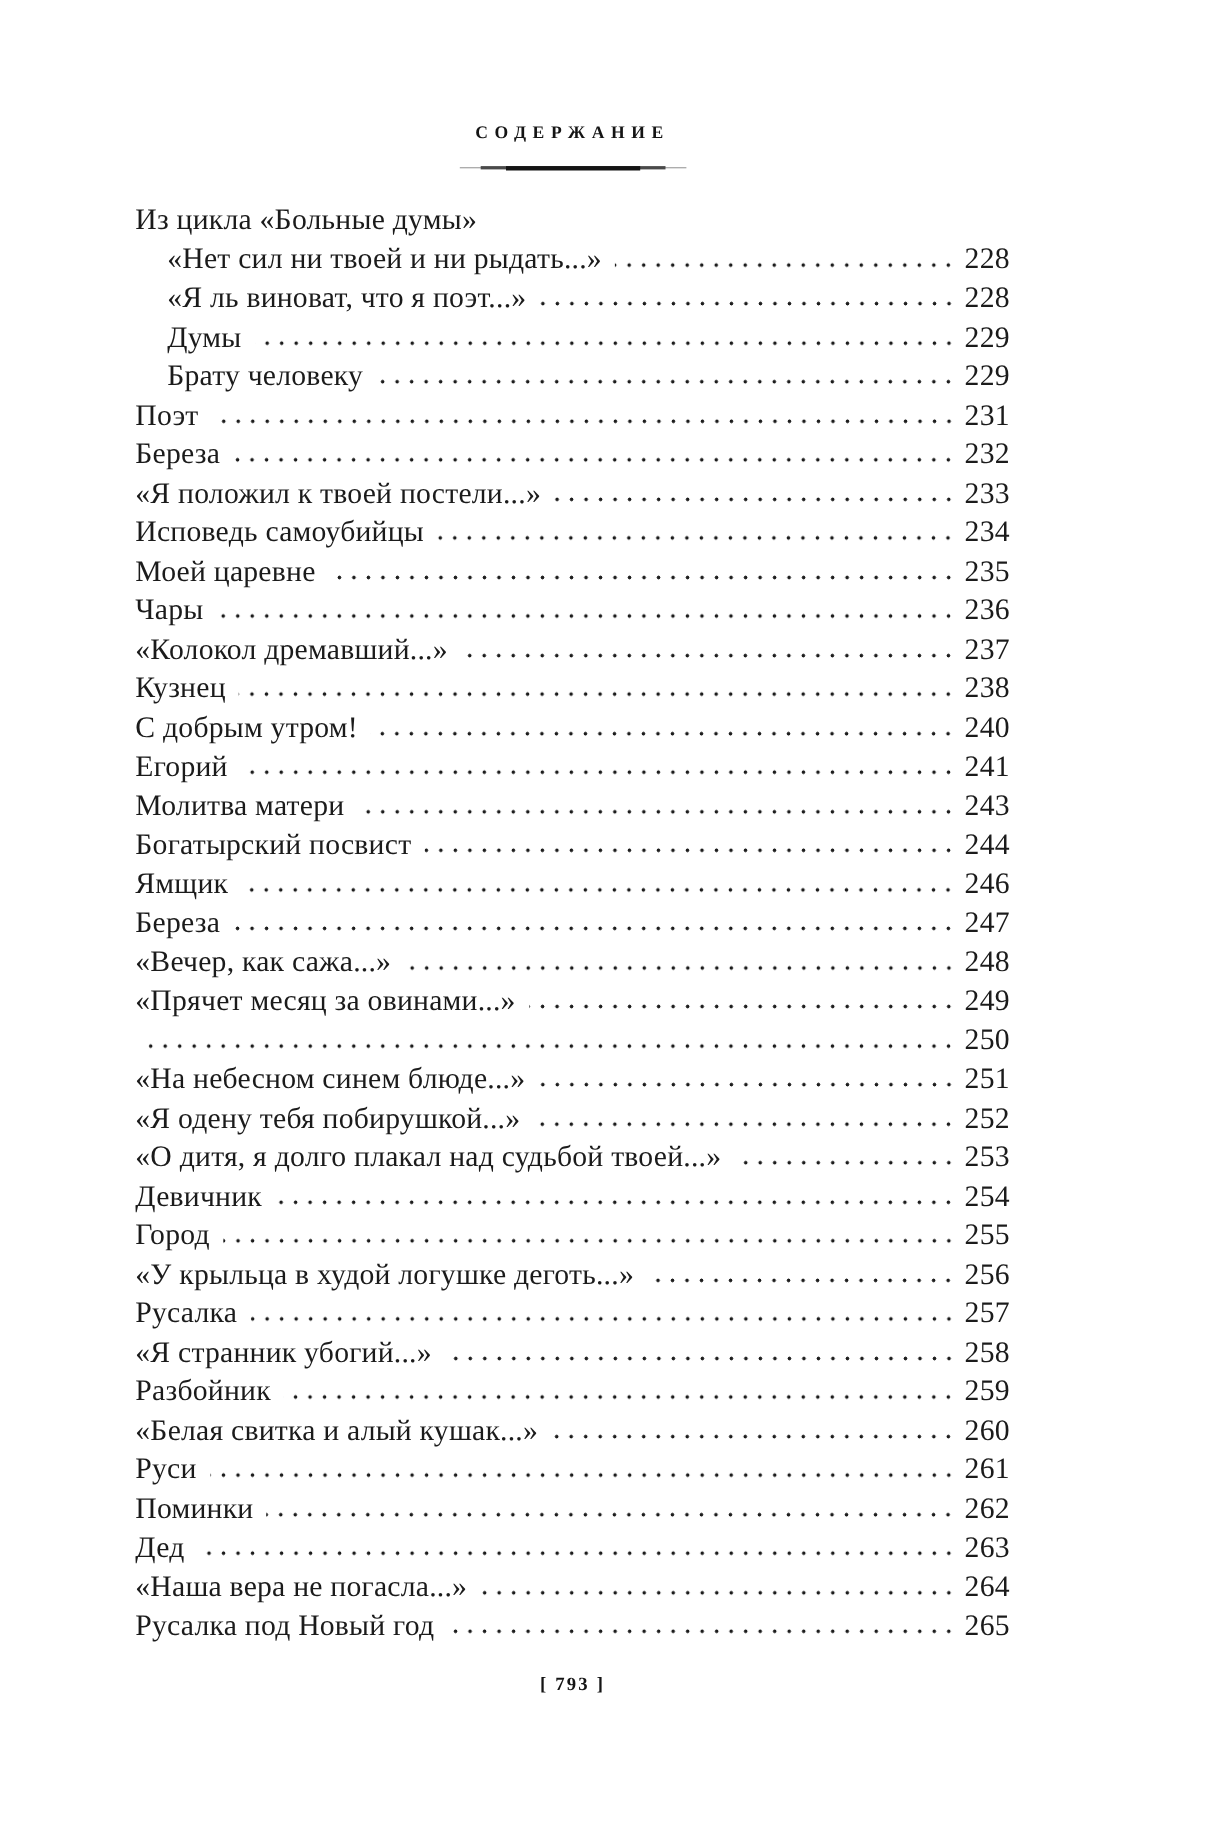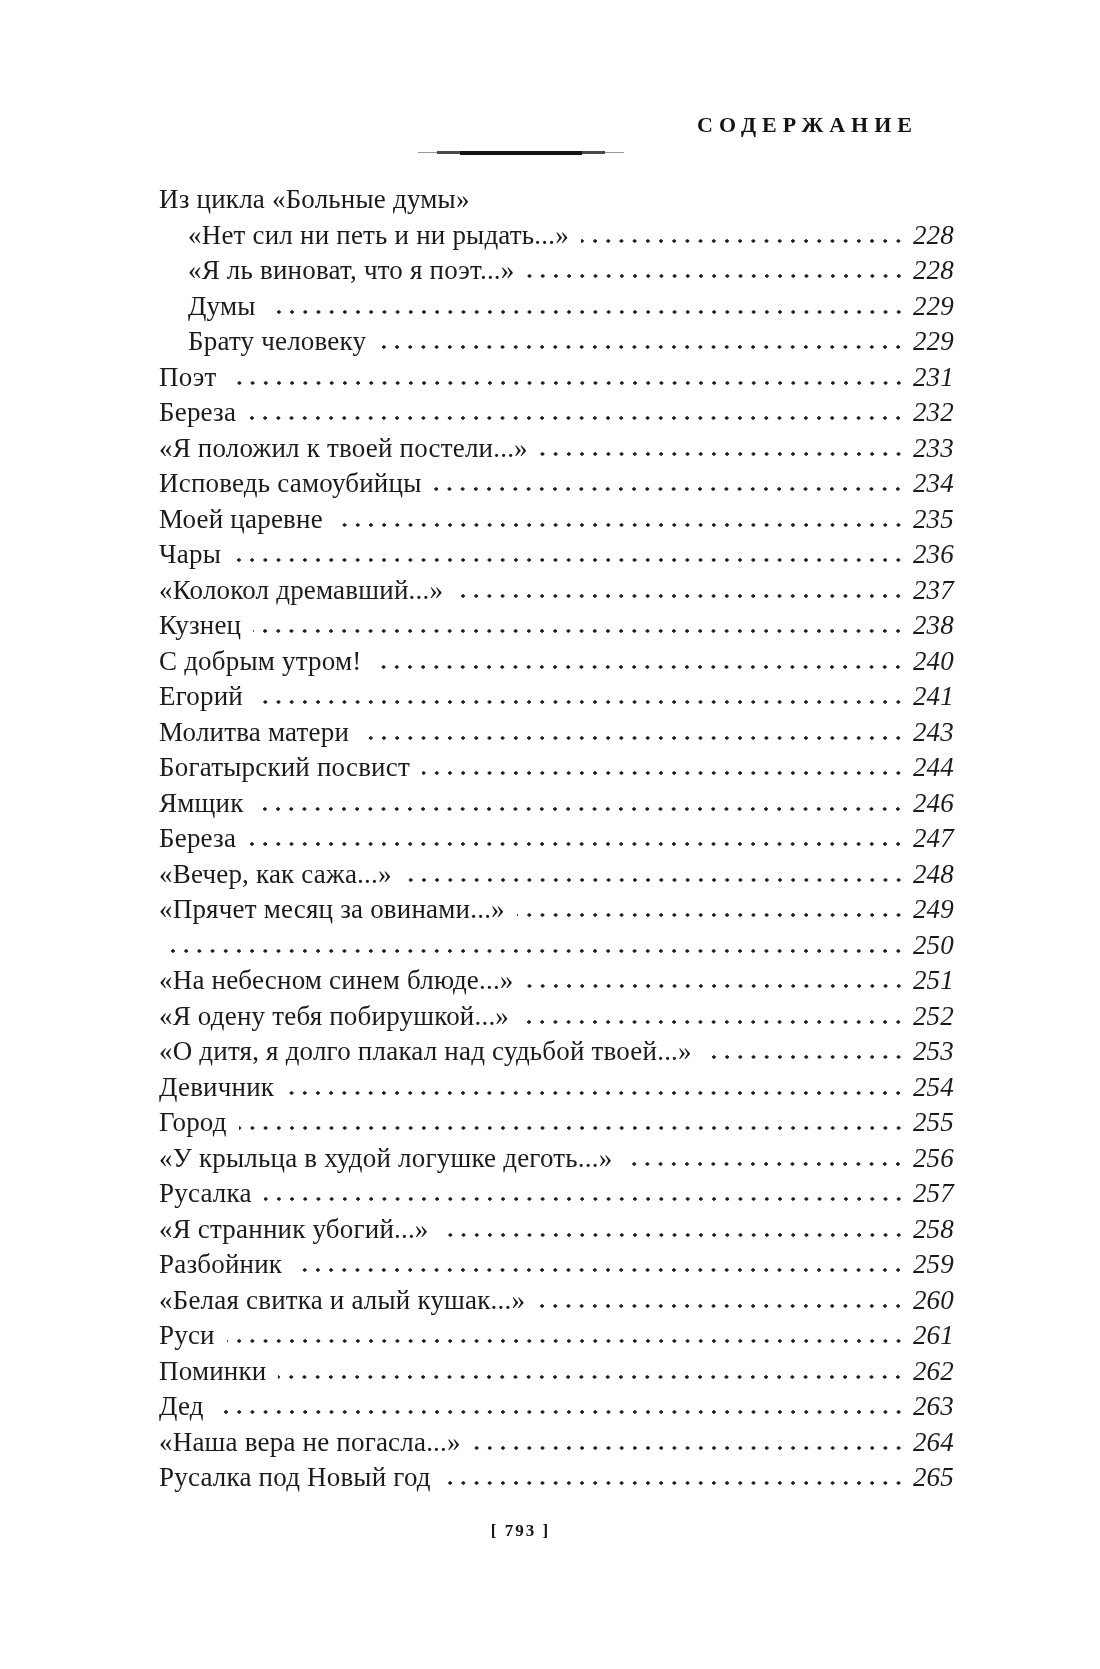--- a/index.html
+++ b/index.html
@@ -14,22 +14,22 @@
     background: #ffffff;
     font-family: "Liberation Serif", "DejaVu Serif", serif;
     color: #1b1b1b;
     overflow: hidden;
   }
   .heading {
     position: absolute;
     top: 112px;
     left: 123px;
     width: 795px;
-    text-align: right;
-    font-size: 22px;
+    text-align: center;
+    font-size: 16px;
     font-weight: bold;
     letter-spacing: 6px;
     color: #141414;
   }
   .rule {
     position: absolute;
     top: 148px;
     left: 123px;
     width: 795px;
     height: 10px;
@@ -41,21 +41,20 @@
   }
   .rule .thin  { top: 4px; width: 206px; height: 1px;  background: #9a9a9a; }
   .rule .mid   { top: 3px; width: 168px; height: 3px;  background: #4a4a4a; }
   .rule .thick { top: 2.5px; width: 122px; height: 4px; background: #141414; }
 
   .toc {
     position: absolute;
     top: 184px;
     left: 123px;
     width: 795px;
-    margin-left: 36px;
   }
   .row {
     display: flex;
     align-items: baseline;
     height: 35.5px;
     font-size: 27px;
     letter-spacing: 0.2px;
     white-space: nowrap;
   }
   .row.indent { padding-left: 29px; }
@@ -67,21 +66,20 @@
     margin-left: 12px;
     margin-right: 8px;
     background-image: radial-gradient(circle, #1c1c1c 1.45px, rgba(0,0,0,0) 1.95px);
     background-size: 13.2px 6px;
     background-repeat: repeat-x;
     background-position: right bottom;
   }
   .row .num {
     flex: 0 0 auto;
     text-align: center;
-    font-style: italic;
   }
   .folio {
     position: absolute;
     top: 1521px;
     left: 123px;
     width: 795px;
     text-align: center;
     font-size: 17px;
     font-weight: bold;
     letter-spacing: 2px;
@@ -100,21 +98,21 @@
     <div class="mid"></div>
     <div class="thick"></div>
   </div>
 
   <div class="toc">
       <div class="row no-page">
       <span class="t">Из цикла «Больные думы»</span>
 
     </div>
       <div class="row indent">
-      <span class="t">«Нет сил ни петь и ни рыдать...»</span>
+      <span class="t">«Нет сил ни твоей и ни рыдать...»</span>
       <span class="leader"></span>
       <span class="num">228</span>
     </div>
       <div class="row indent">
       <span class="t">«Я ль виноват, что я поэт...»</span>
       <span class="leader"></span>
       <span class="num">228</span>
     </div>
       <div class="row indent">
       <span class="t">Думы</span>

